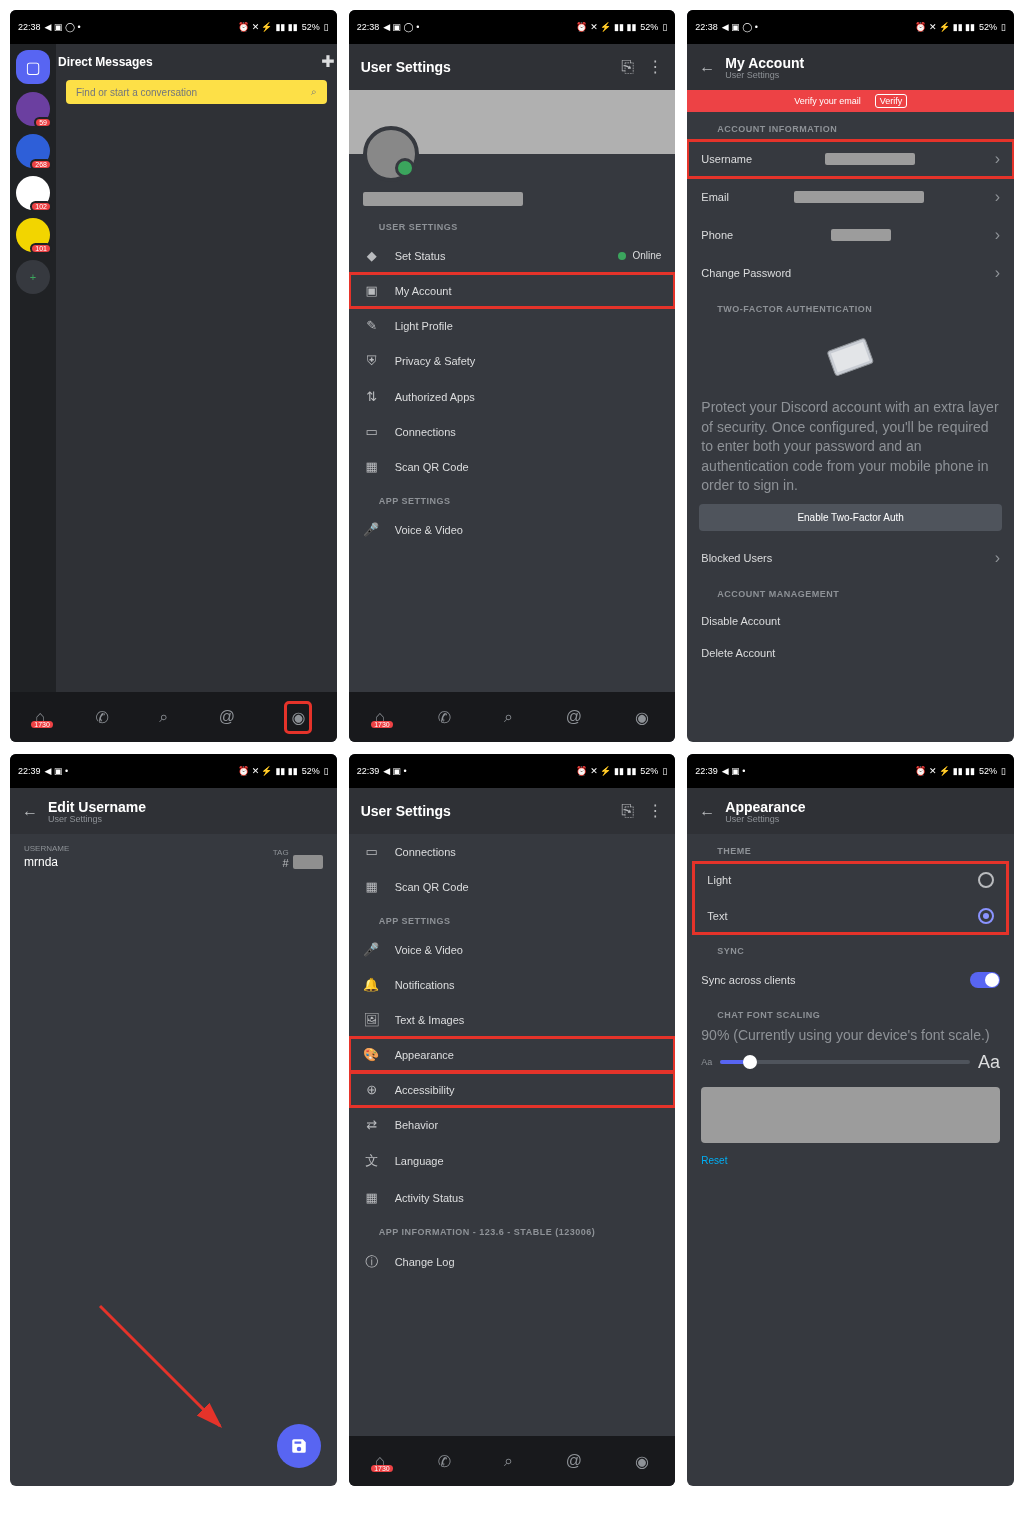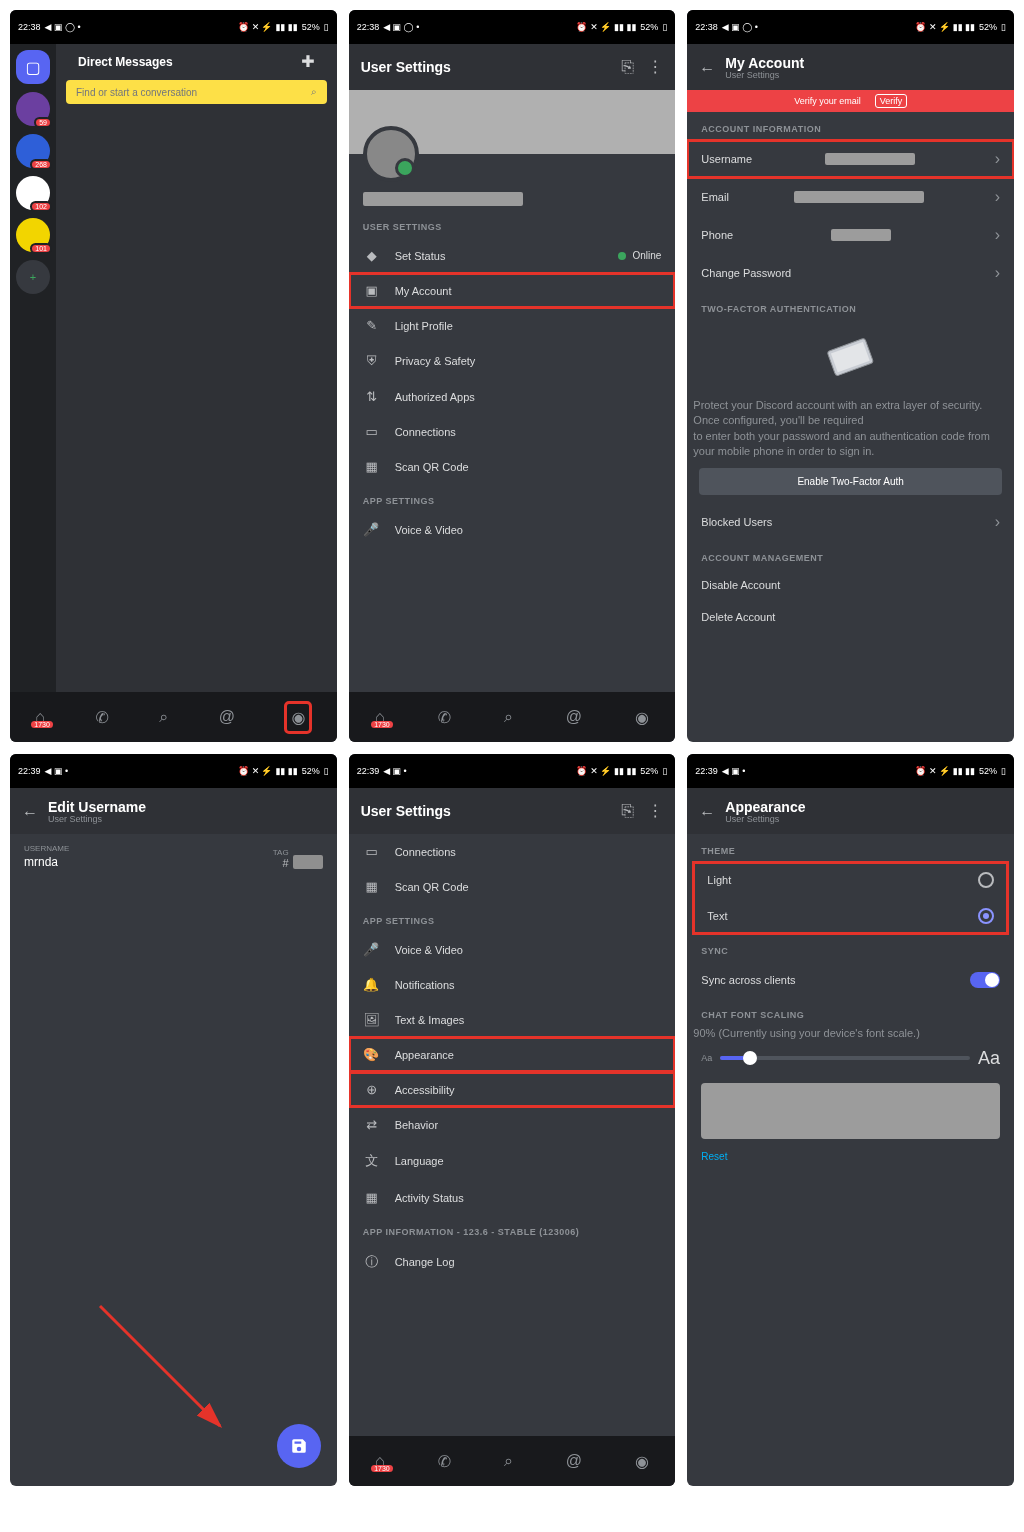--- a/index.html
+++ b/index.html
@@ -10,56 +10,56 @@
   .status  { height: 34px; background: #000; display: flex; justify-content: space-between; align-items: center; padding: 0 8px; font-size: 9px; color: #fff; }
   .status .left, .status .right { display: flex; gap: 4px; align-items: center; }
   
   .hdr     { background: #2f3136; height: 46px; display: flex; align-items: center; padding: 0 12px; gap: 10px; }
   .hdr .ttl{ color: #fff; font-weight: 700; font-size: 14px; }
   .hdr .sub{ color: #8e9297; font-size: 9px; display: block; margin-top: -1px; }
   .hdr .spacer{ flex: 1; }
   .hdr svg, .hdr .glyph { color: #b9bbbe; width: 16px; height: 16px; }
   .glyph { font-size: 16px; line-height: 1; }
   
-  .sect    { color: #8e9297; font-size: 9px; font-weight: 700; letter-spacing: .5px; padding: 12px 14px 6px; text-transform: uppercase; }
+  .sect    { color: #8e9297; font-size: 9px; font-weight: 700; letter-spacing: .5px; padding: 12px 14px 6px; text-transform: uppercase; margin-left: 16px; }
   
   .row     { display: flex; align-items: center; padding: 10px 14px; gap: 14px; }
   .row .lbl{ color: #dcddde; font-size: 11px; }
   .row .ic { width: 18px; text-align: center; color: #b9bbbe; font-size: 13px; }
   .row.kvp { justify-content: space-between; }
   .row .mask { background: #9c9c9c; height: 12px; border-radius: 2px; }
   .chev::after { content: "›"; color: #8e9297; font-size: 16px; margin-left: 6px; }
   .hl      { outline: 3px solid #e5332a; outline-offset: -2px; }
   
   .bnav    { margin-top: auto; height: 50px; background: #18191c; display: flex; justify-content: space-around; align-items: center; }
   .bnav .ic{ color: #8e9297; font-size: 16px; position: relative; }
   .badge   { position: absolute; background: #ed4245; color: #fff; font-size: 7px; border-radius: 6px; padding: 0 3px; bottom: -2px; right: -8px; }
   
   .s1body  { flex: 1; display: flex; }
   .srvcol  { width: 46px; background: #202225; display: flex; flex-direction: column; align-items: center; padding-top: 6px; gap: 8px; }
   .srv     { width: 34px; height: 34px; border-radius: 50%; position: relative; }
   .srv.sel { border-radius: 12px; background:#5865f2; display:flex; align-items:center; justify-content:center; color:#fff; font-size:16px;}
   .srv .b  { position:absolute; bottom:-2px; right:-2px; background:#ed4245; color:#fff; font-size:7px; border-radius:6px; padding:0 3px; border:2px solid #202225;}
   .dmcol   { flex:1; background:#2f3136; display:flex; flex-direction:column; }
-  .dmhdr   { display:flex; align-items:center; justify-content:space-between; padding:10px 22px;text-align:center; }
+  .dmhdr   { display:flex; align-items:center; justify-content:space-between; padding:10px 2px;text-align:center; }
   .dmhdr .t{ color:#fff; font-weight:700; font-size:12px; }
   .srch    { margin:0 10px 10px; background:#fde047; border-radius:4px; display:flex; align-items:center; padding:6px 10px; color:#72767d; font-size:10px; justify-content:space-between;}
   
   .banner  { background:#b0b0b0; height:64px; }
   .avwrap  { padding:0 14px; margin-top:-28px; }
   .av      { width:56px; height:56px; border-radius:50%; background:#888; border:4px solid #36393f; position:relative; }
   .av::after{content:""; position:absolute; right:0; bottom:0; width:14px; height:14px; border-radius:50%; background:#3ba55d; border:3px solid #36393f;}
   .unmask  { margin:10px 14px 4px; background:#9c9c9c; height:14px; width:160px; border-radius:2px;}
   .online  { margin-left:auto; display:flex; align-items:center; gap:6px; color:#dcddde; font-size:10px;}
   .online::before{content:""; width:8px; height:8px; border-radius:50%; background:#3ba55d;}
   
   .verify  { background:#ed4245; display:flex; align-items:center; justify-content:center; gap:14px; padding:4px 0; font-size:9px; color:#fff;}
   .verify .btn{ border:1px solid #fff; padding:1px 4px; border-radius:3px; font-size:9px;}
   .btn-full{ background:#4f545c; color:#fff; text-align:center; padding:8px; margin:8px 12px; border-radius:4px; font-size:10px;}
-  .desc    { color:#8e9297; font-size:11px; padding:0 6px; line-height:1.4;}
+  .desc    { color:#8e9297; font-size:14px; padding:0 14px; line-height:1.4;}
   .danger  { color:#ed4245; }
   
   .fldlbl  { color:#8e9297; font-size:8px; text-transform:uppercase; }
   .editrow { display:flex; justify-content:space-between; align-items:flex-end; padding:10px 14px;}
   .editrow .l{ display:flex; flex-direction:column; gap:2px;}
   .editrow .r{ display:flex; align-items:flex-end; gap:4px;}
   .tagbox  { background:#8f8f8f; width:30px; height:14px; border-radius:2px;}
   .fab     { position:absolute; right:16px; bottom:18px; width:44px; height:44px; border-radius:50%; background:#5865f2; display:flex; align-items:center; justify-content:center; color:#fff; font-size:18px;}
   .arrow   { position:absolute; left:80px; bottom:40px; width:150px; height:150px; pointer-events:none;}
   

